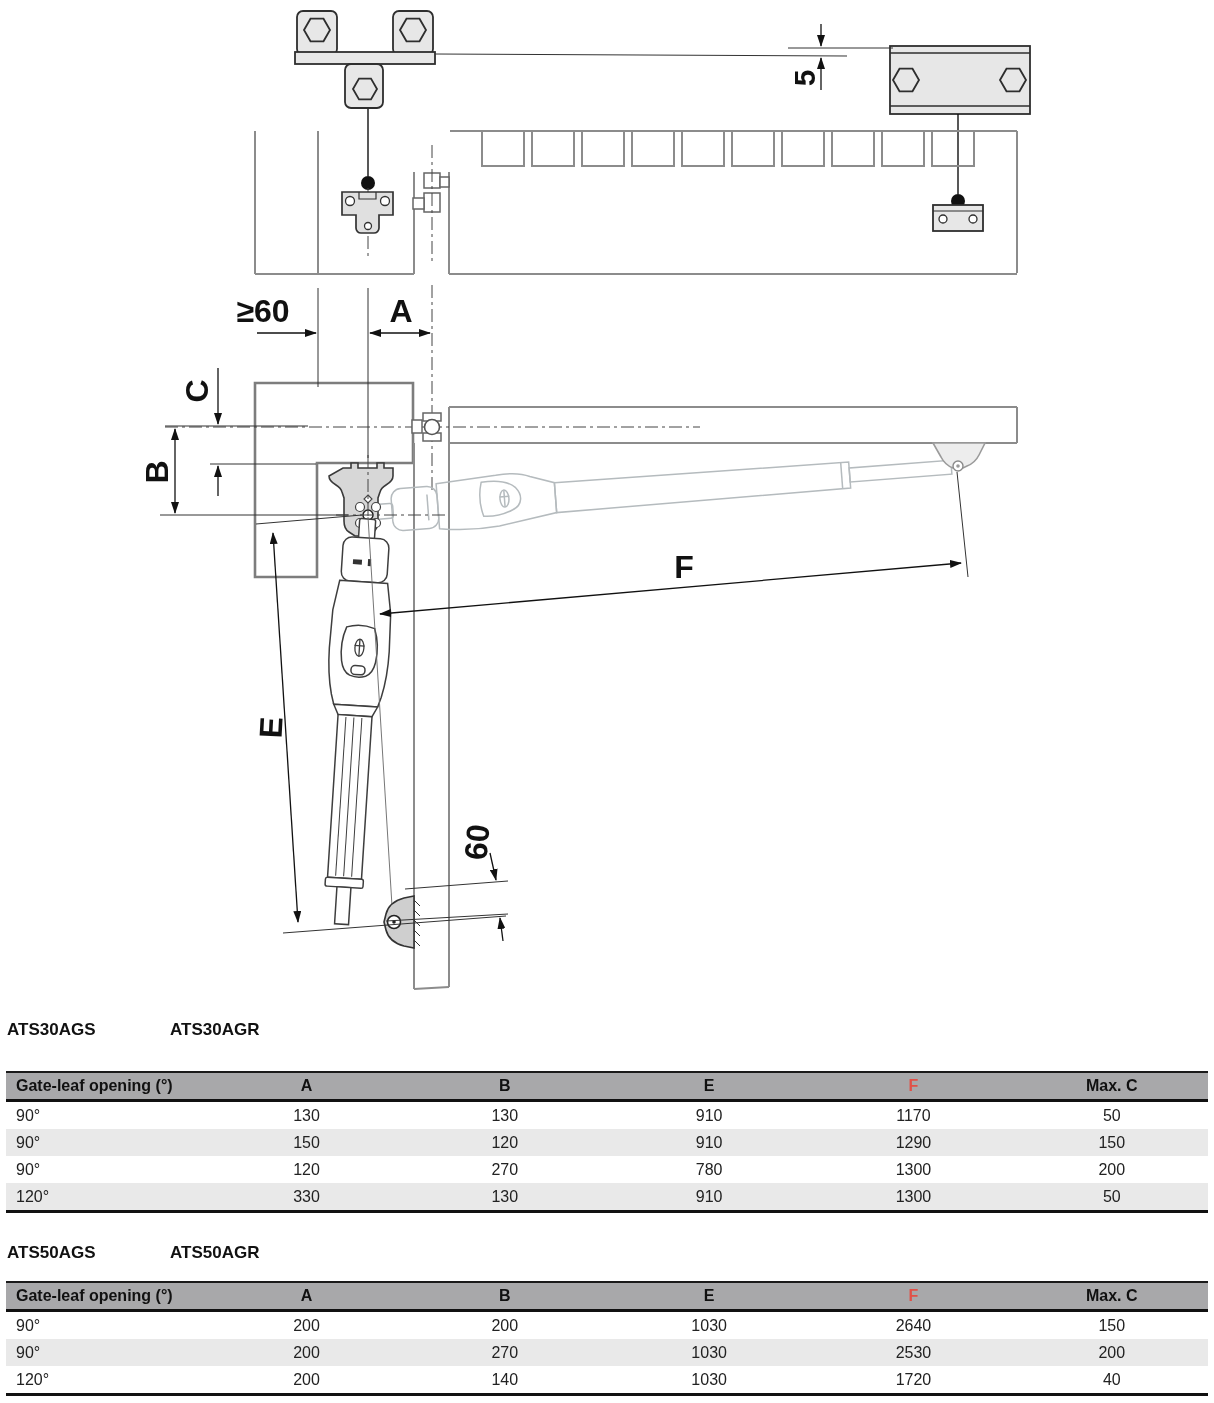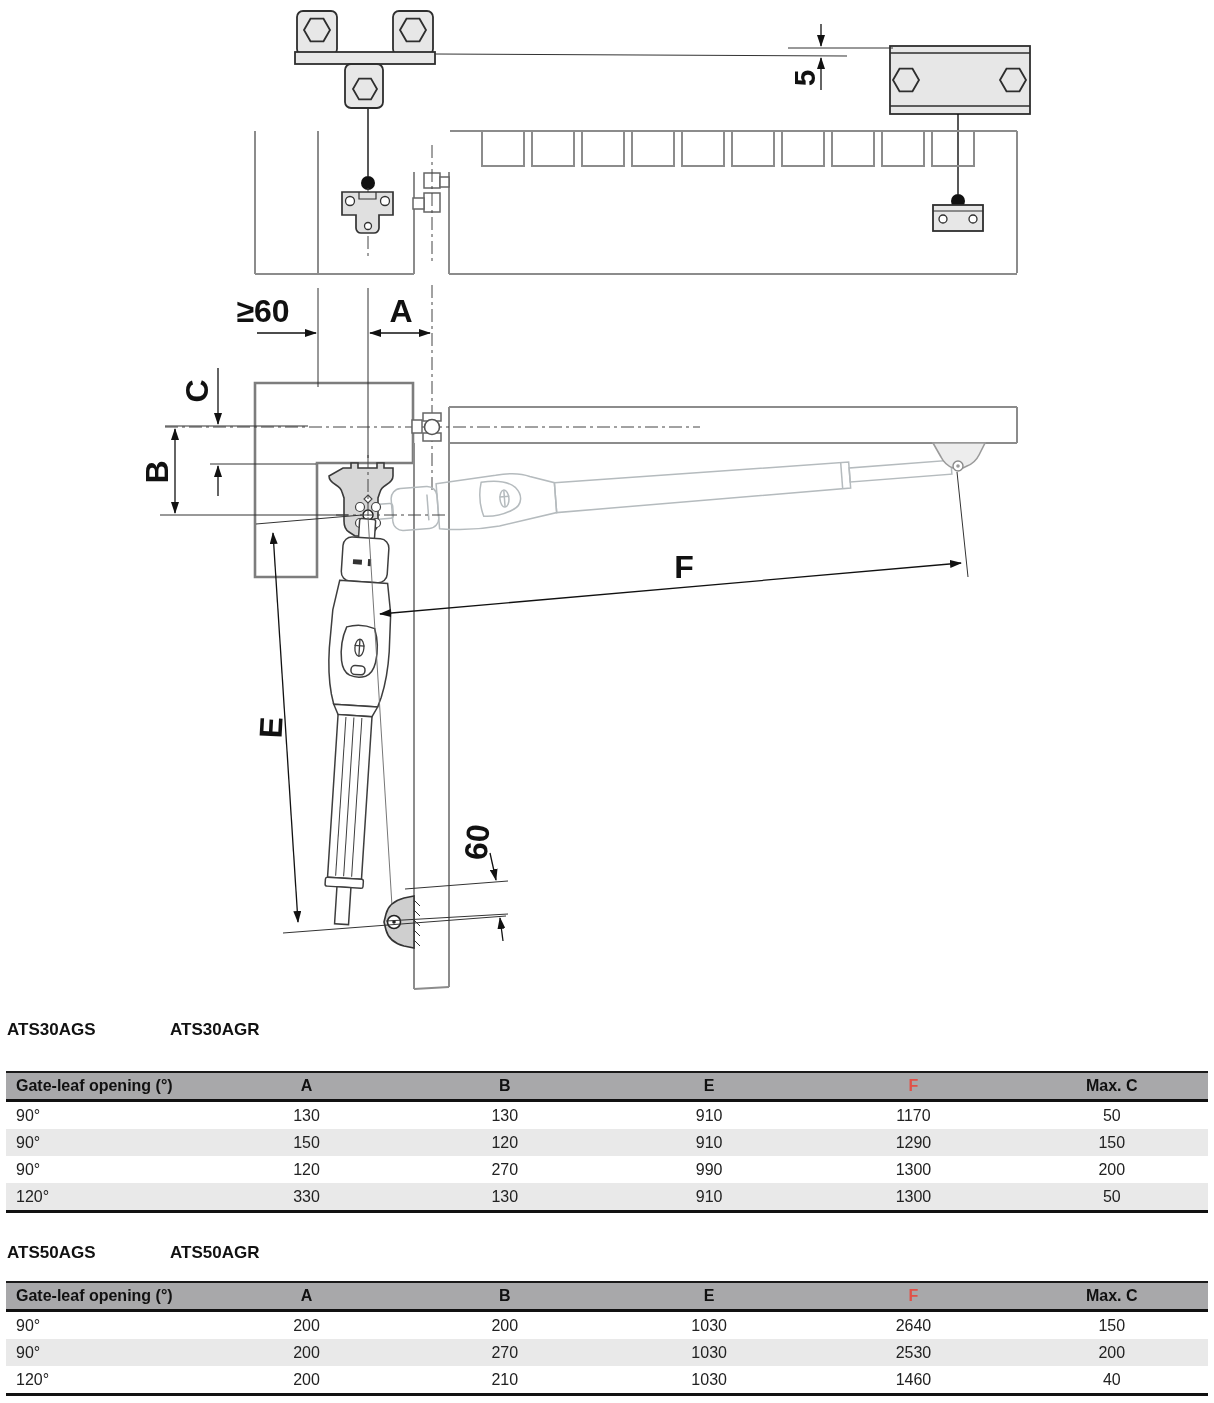--- a/index.html
+++ b/index.html
@@ -288,21 +288,21 @@
     <span>150</span>
     <span>120</span>
     <span>910</span>
     <span>1290</span>
     <span>150</span>
   </div>
   <div class="trow">
     <span>90°</span>
     <span>120</span>
     <span>270</span>
-    <span>990</span>
+    <span>780</span>
     <span>1300</span>
     <span>200</span>
   </div>
   <div class="trow alt">
     <span>120°</span>
     <span>330</span>
     <span>130</span>
     <span>910</span>
     <span>1300</span>
     <span>50</span>
@@ -334,18 +334,18 @@
     <span>90°</span>
     <span>200</span>
     <span>270</span>
     <span>1030</span>
     <span>2530</span>
     <span>200</span>
   </div>
   <div class="trow">
     <span>120°</span>
     <span>200</span>
-    <span>210</span>
+    <span>140</span>
     <span>1030</span>
-    <span>1460</span>
+    <span>1720</span>
     <span>40</span>
   </div>
 </div>
 
 </body></html>

